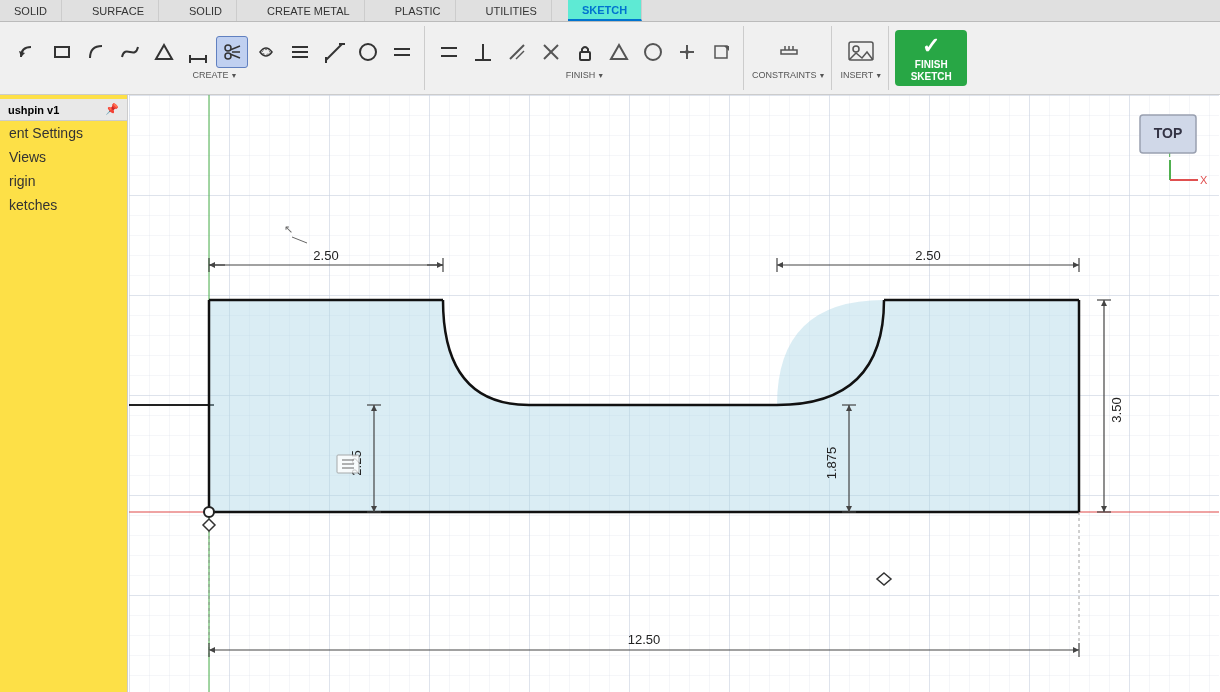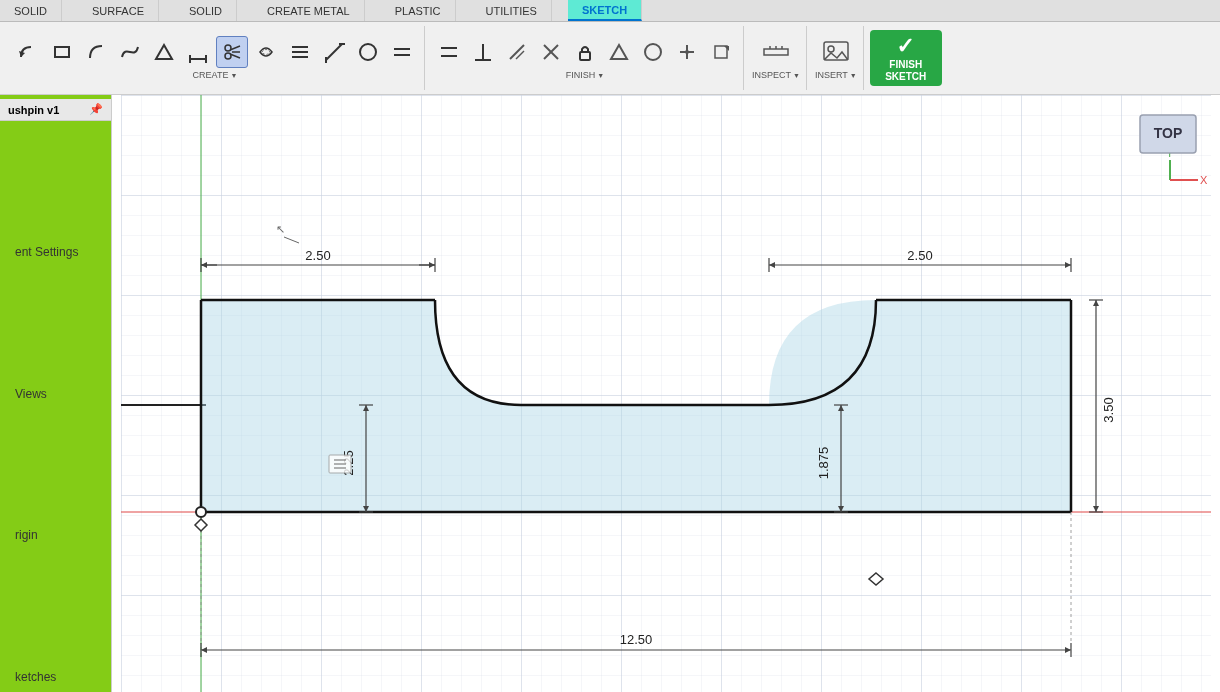--- a/index.html
+++ b/index.html
@@ -105,41 +105,40 @@
     .finish-sketch-btn .check { font-size: 22px; }
 
     
     #main {
       display: flex;
       height: calc(692px - 95px);
     }
 
     
     #sidebar {
-      width: 112px;
-      background: #84cc16;
+      width: 128px;
+      background: #fde047;
       border-right: 1px solid #ccc;
       display: flex;
       flex-direction: column;
       padding: 4px 0;
-      justify-content: space-between;
     }
     .sidebar-header {
       display: flex;
       align-items: center;
       justify-content: space-between;
       padding: 4px 8px;
       background: #e8e8e8;
       font-size: 11px;
       font-weight: bold;
       border-bottom: 1px solid #ccc;
     }
     .sidebar-item {
-      padding: 4px 15px;
-      font-size: 12px;
+      padding: 4px 9px;
+      font-size: 14px;
       color: #333;
       cursor: pointer;
     }
 
     
     #canvas-area {
       flex: 1;
       position: relative;
       background: white;
       overflow: hidden;
@@ -324,37 +323,37 @@
               <polygon points="14,5 19,5 19,10" fill="#555"></polygon>
             </svg>
         </button>
       </div>
       <div class="group-label">
         <span>FINISH</span>
           <span class="arrow">▼</span>
       </div>
     </div>
 
-
     <div class="tool-group">
       <div class="tool-group-icons">
-        <button class="tool-btn" title="Ruler">
-          <svg width="32" height="32" viewBox="0 0 32 32">
-              <rect x="4" y="13" width="24" height="6" stroke="#555" stroke-width="1.5" fill="none"></rect>
-              <line x1="10" y1="13" x2="10" y2="10" stroke="#555" stroke-width="1.5"></line>
-              <line x1="16" y1="13" x2="16" y2="10" stroke="#555" stroke-width="1.5"></line>
-              <line x1="22" y1="13" x2="22" y2="10" stroke="#555" stroke-width="1.5"></line>
+        <button class="tool-btn" title="Measure">
+          <svg width="22" height="22" viewBox="0 0 22 22">
+              <rect x="3" y="9" width="16" height="4" stroke="#555" stroke-width="1.5" fill="none"></rect>
+              <line x1="7" y1="9" x2="7" y2="5" stroke="#555" stroke-width="1.5"></line>
+              <line x1="11" y1="9" x2="11" y2="5" stroke="#555" stroke-width="1.5"></line>
+              <line x1="15" y1="9" x2="15" y2="5" stroke="#555" stroke-width="1.5"></line>
             </svg>
         </button>
       </div>
       <div class="group-label">
-        <span>INSPECT</span>
+        <span>CONSTRAINTS</span>
           <span class="arrow">▼</span>
       </div>
     </div>
+
 
     <div class="tool-group">
       <div class="tool-group-icons">
         <button class="tool-btn" title="Insert Image">
           <svg width="32" height="32" viewBox="0 0 32 32">
               <rect x="4" y="6" width="24" height="18" rx="2" stroke="#555" stroke-width="1.5" fill="none"></rect>
               <circle cx="11" cy="13" r="3" stroke="#555" stroke-width="1.5" fill="none"></circle>
               <polyline points="4,24 11,17 17,22 22,16 28,24" stroke="#555" stroke-width="1.5" fill="none"></polyline>
             </svg>
         </button>

